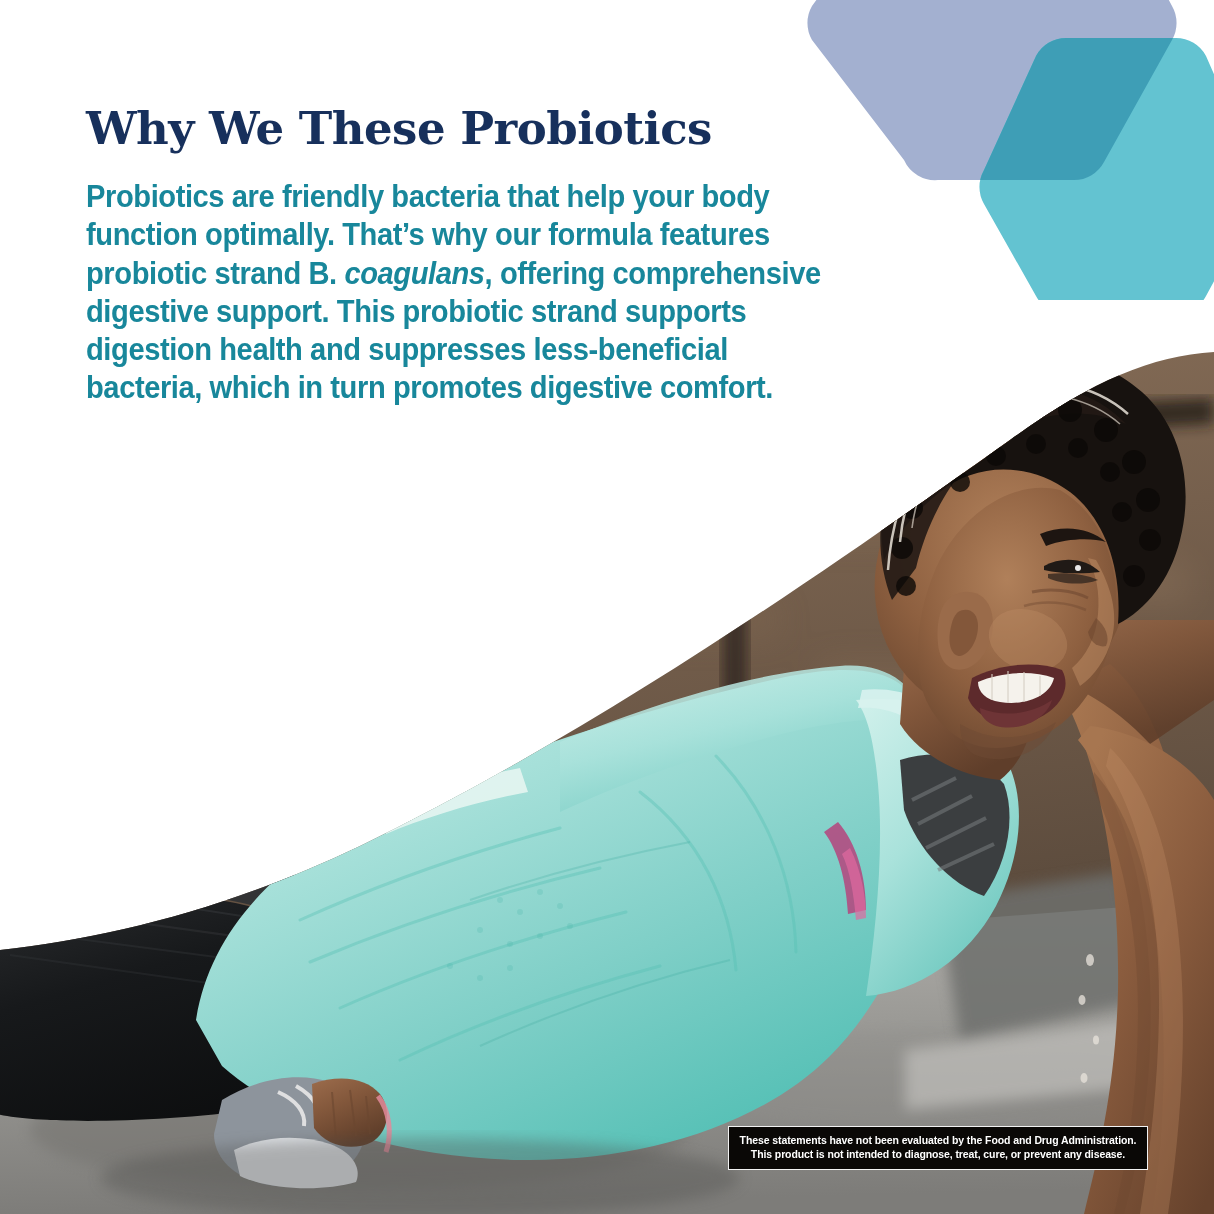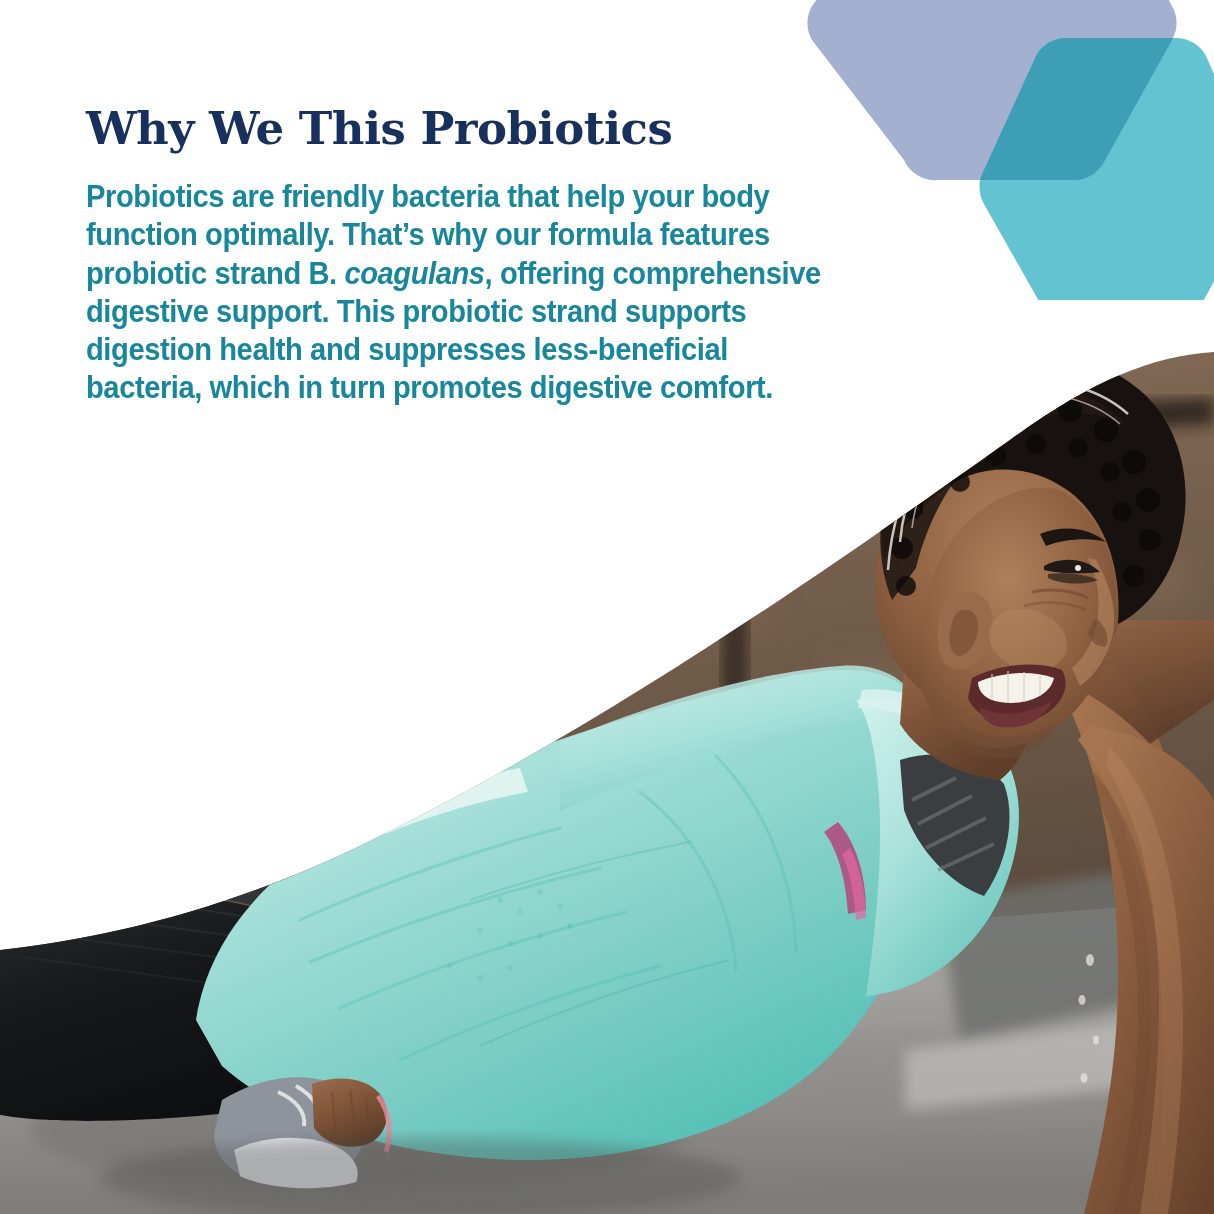--- a/index.html
+++ b/index.html
@@ -470,18 +470,22 @@
 
       <g clip-path="url(#hexBackClip)">
         <g clip-path="url(#hexFrontClip)">
           <rect x="-40" y="-200" width="560" height="560" fill="#3e9eb6"></rect>
         </g>
       </g>
     </svg>
   </div>
 
   <div class="text-block">
-    <h1 class="headline">Why We This Probiotics</h1>
+    <h1 class="headline">Why We These Probiotics</h1>
     <p class="body-copy"><span>Probiotics are friendly bacteria that help your body function optimally. That’s why our formula features probiotic strand B. </span><i>coagulans</i><span>, offering comprehensive digestive support. This probiotic strand supports digestion health and suppresses less-beneficial bacteria, which in turn promotes digestive comfort.</span></p>
   </div>
 
+  <div class="disclaimer">
+    <div>These statements have not been evaluated by the Food and Drug Administration.</div>
+    <div>This product is not intended to diagnose, treat, cure, or prevent any disease.</div>
+  </div>
 
 </div>
 
 </body></html>

